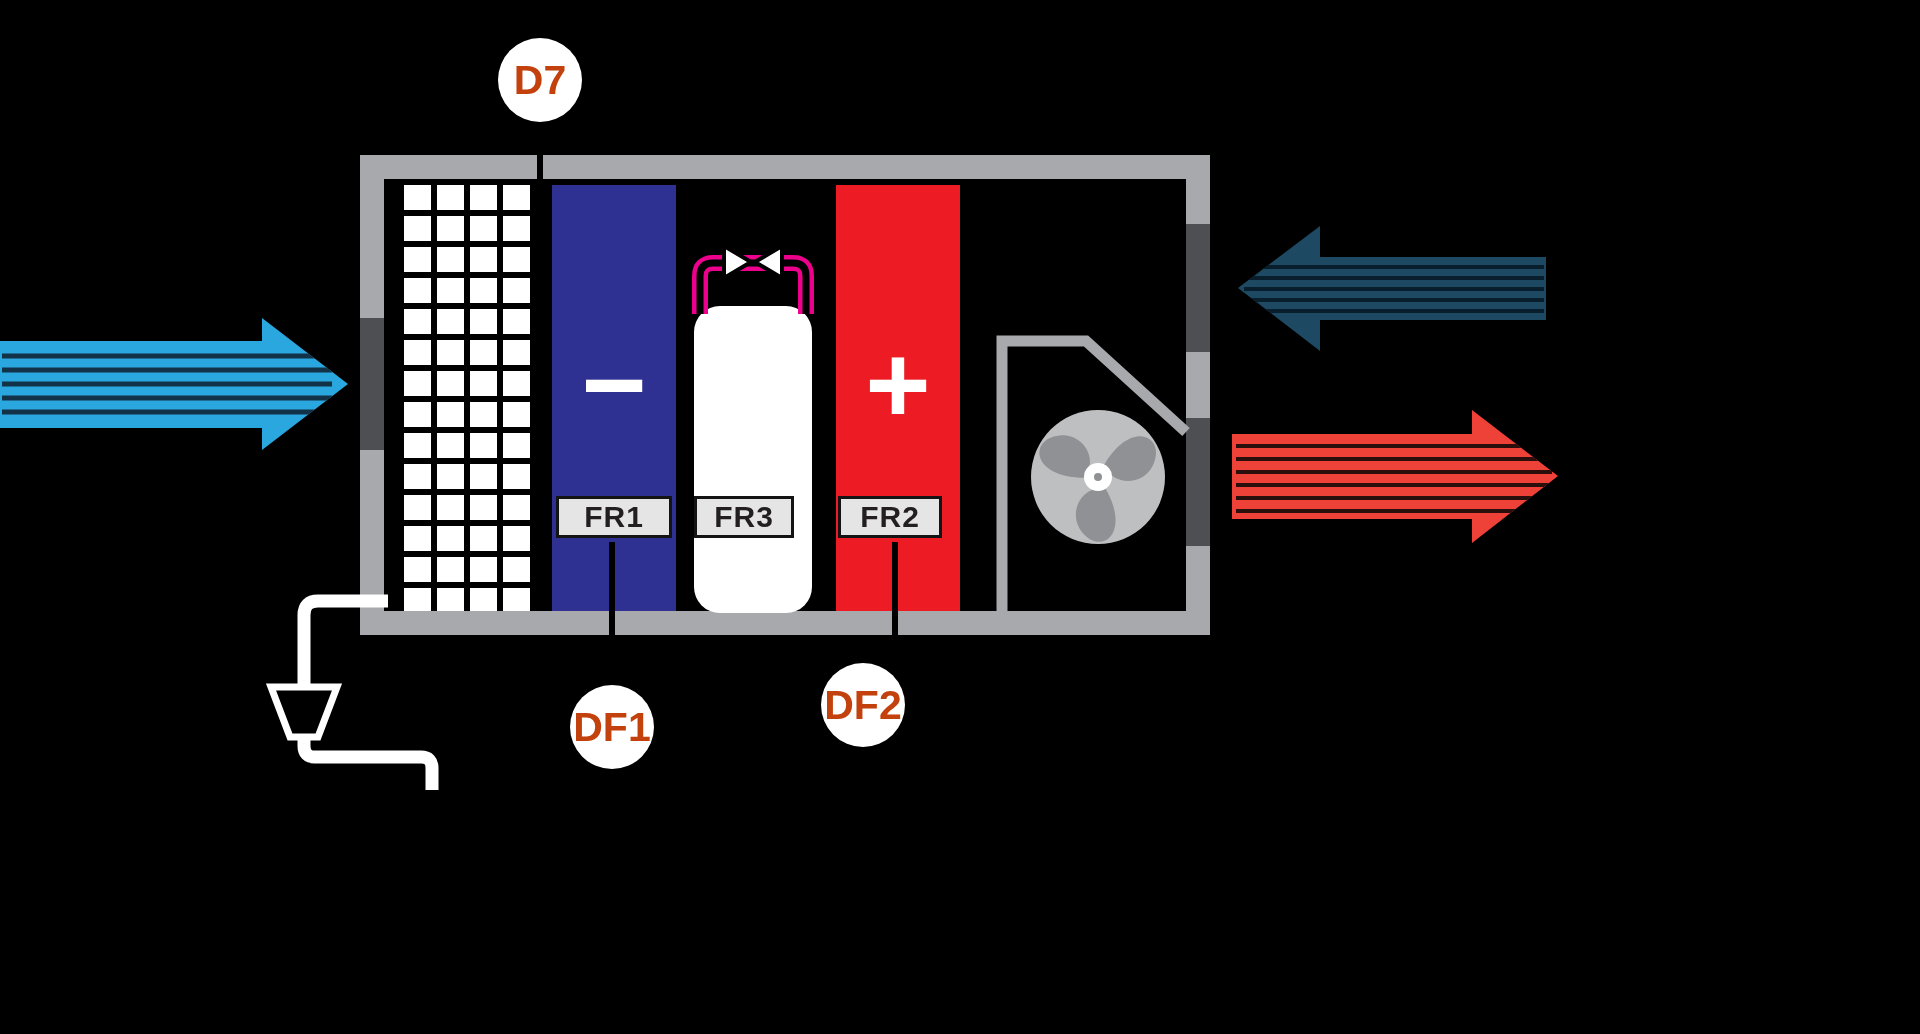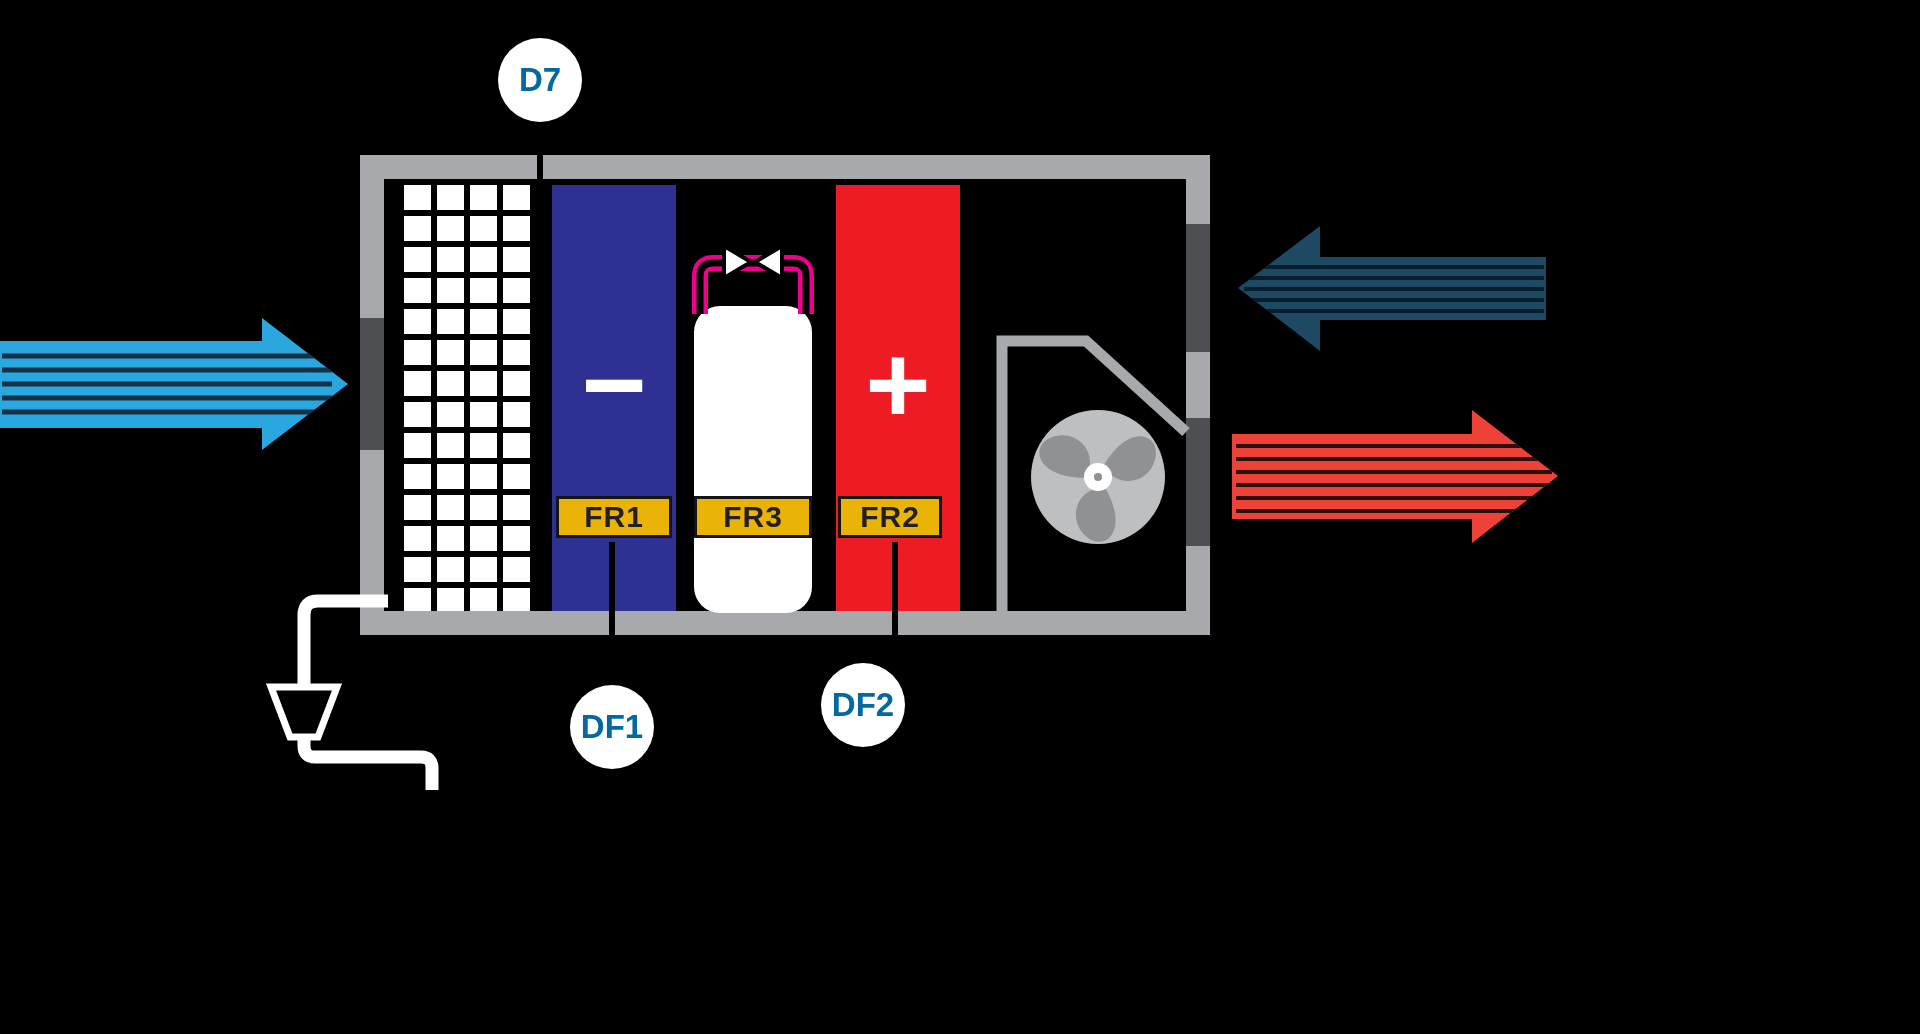--- a/index.html
+++ b/index.html
@@ -38,39 +38,39 @@
     position: absolute; left: 0; top: 135px; width: 100%; height: 130px;
     display: flex; align-items: center; justify-content: center;
     color: #fff; font-size: 112px; font-weight: 700; line-height: 1;
   }
 
   
   .tank { left: 694px; top: 306px; width: 118px; height: 307px; background: #fff; border-radius: 26px; }
 
   
   .frbox {
-    height: 42px; background: #eab308; border: 3px solid #141414;
+    height: 42px; background: #e5e5e5; border: 3px solid #141414;
     display: flex; align-items: center; justify-content: center;
     font-size: 30px; font-weight: 600; color: #231F20; letter-spacing: 1px;
   }
   .fr1 { left: 556px; top: 496px; width: 116px; }
-  .fr3 { left: 694px; top: 496px; width: 118px; }
+  .fr3 { left: 694px; top: 496px; width: 100px; }
   .fr2 { left: 838px; top: 496px; width: 104px; }
 
   
   .cline { width: 6px; background: #000; }
   .d7line  { left: 537px; top: 118px; height: 74px; }
   .df1line { left: 609px; top: 542px; height: 124px; }
   .df2line { left: 892px; top: 542px; height: 124px; }
 
   
   .callout {
     width: 84px; height: 84px; border-radius: 50%; background: #fff;
     display: flex; align-items: center; justify-content: center;
-    font-size: 33px; font-weight: 600; color: #0369a1;
+    font-size: 41px; font-weight: 600; color: #c2410c;
   }
   .d7  { left: 498px; top: 38px;  }
   .df1 { left: 570px; top: 685px; }
   .df2 { left: 821px; top: 663px; }
 
   .overlay { left: 0; top: 0; }
 </style>
 </head>
 <body>
 

